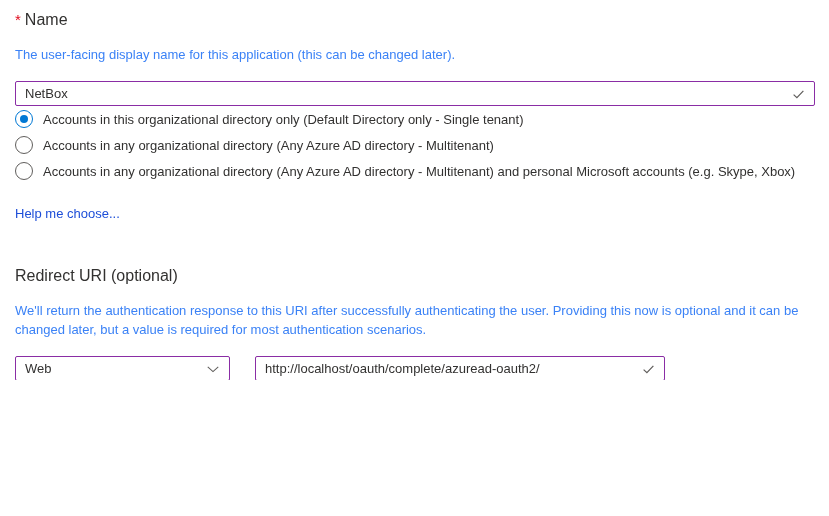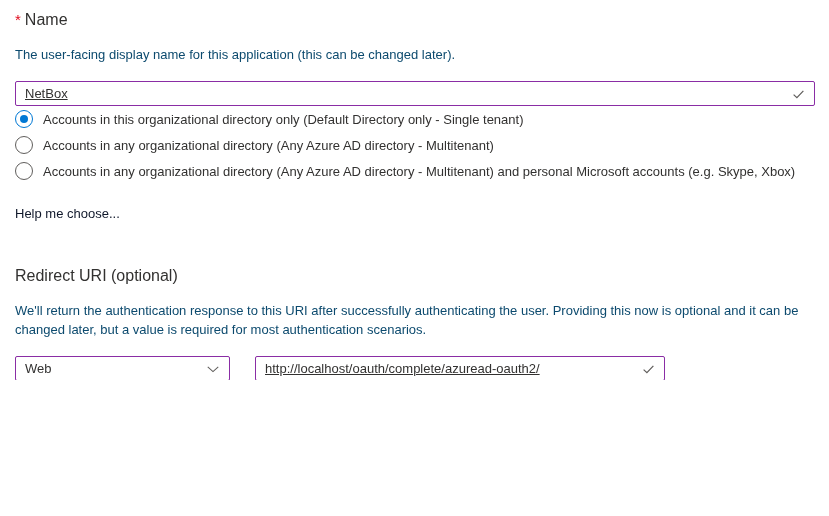--- a/index.html
+++ b/index.html
@@ -22,41 +22,40 @@
     color: #323130;
     line-height: 20px;
   }
   .required-star {
     color: #e00b1c;
     font-size: 15px;
     margin-right: 4px;
   }
   .desc {
     font-size: 13px;
-    color: #0c4a6e;
+    color: #3b82f6;
     line-height: 19px;
   }
   .name-desc { margin-top: 15px; }
   .input-wrap {
     position: relative;
     margin-top: 17px;
     width: 800px;
   }
   .text-input {
     width: 100%;
     height: 25px;
     border: 1px solid #8a2da5;
     border-radius: 2px;
     background: #ffffff;
     font-family: "Liberation Sans", "DejaVu Sans", sans-serif;
     font-size: 13px;
     color: #323130;
     padding: 0 30px 0 9px;
     outline: none;
-    text-decoration: underline;
   }
   .input-check {
     position: absolute;
     right: 9px;
     top: 50%;
     transform: translateY(-50%);
     pointer-events: none;
     display: flex;
   }
   .acct-heading { margin-top: 44px; }
@@ -90,21 +89,21 @@
     transform: translate(-50%, -50%);
     width: 8px; height: 8px;
     border-radius: 50%;
     background: #0078d4;
   }
   .radio-label { font-size: 13px; color: #323130; }
   .help-link {
     display: inline-block;
     margin-top: 22px;
     font-size: 13px;
-    color: #0f172a;
+    color: #1d4ed8;
     text-decoration: none;
     cursor: pointer;
   }
   .redirect-heading { margin-top: 44px; }
   .redirect-desc { margin-top: 15px; width: 805px; }
   .redirect-row {
     margin-top: 17px;
     display: flex;
     gap: 13px;
     align-items: flex-end;

